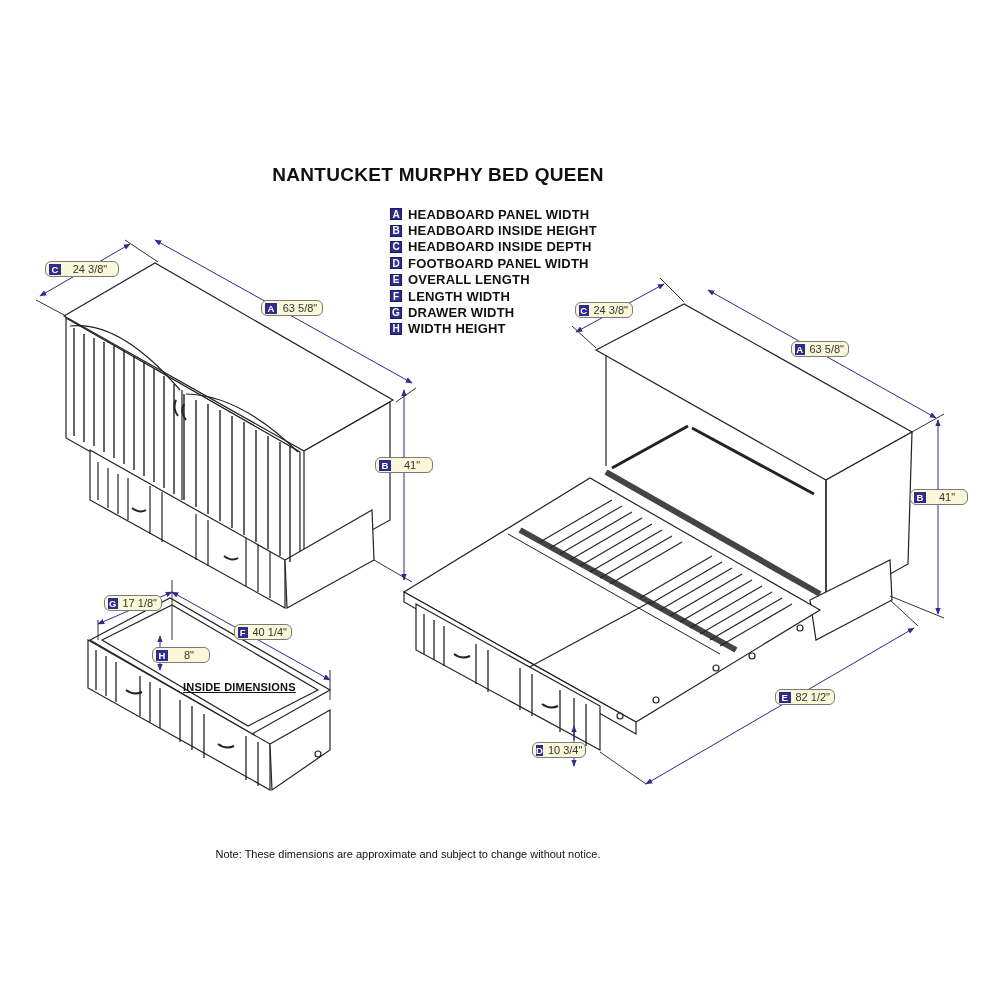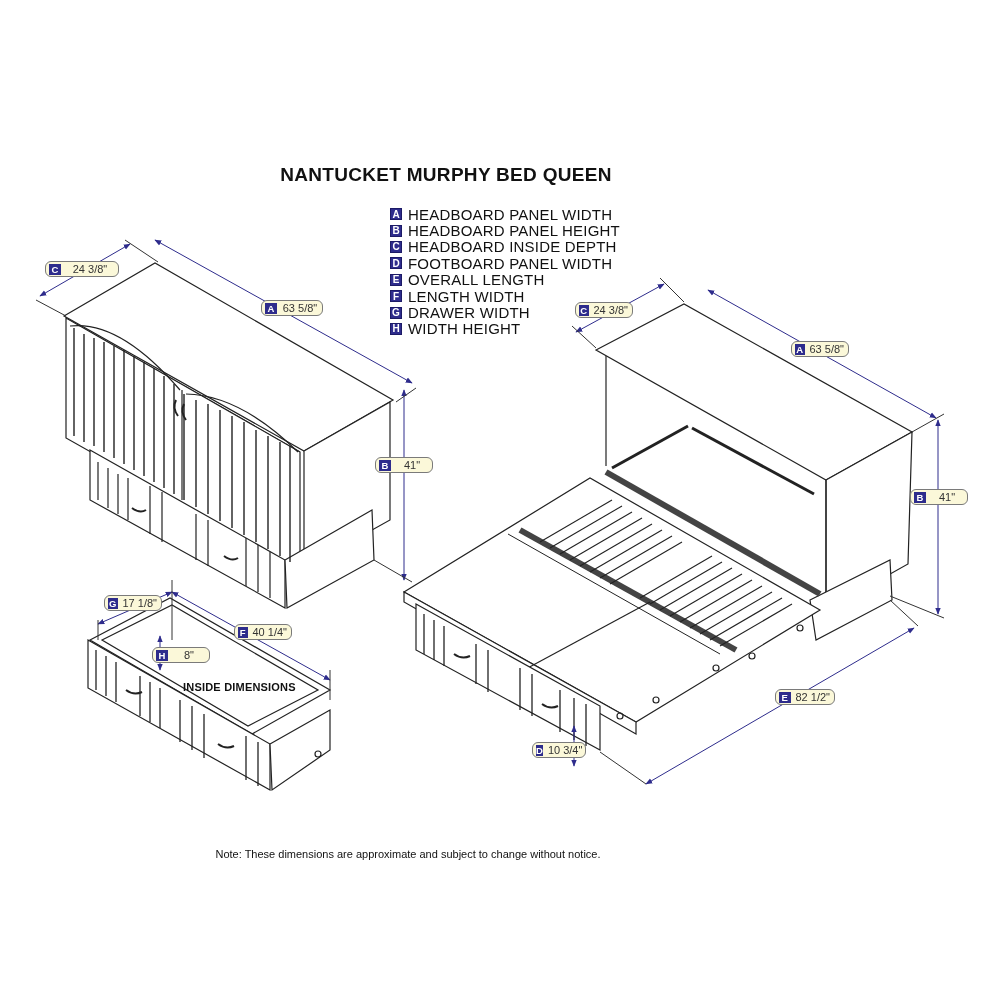--- a/index.html
+++ b/index.html
@@ -1,26 +1,26 @@
 <!DOCTYPE html>
 <html><head>
   <meta charset="utf-8">
   <style>
     html, body { margin: 0; padding: 0; background: #ffffff; }
     body { width: 1000px; height: 1000px; position: relative; overflow: hidden; font-family: "Liberation Sans", sans-serif; }
     #canvas { position: absolute; left: 0; top: 0; width: 1000px; height: 1000px; }
-    .title { position: absolute; left: 8px; width: 876px; top: 164px; text-align: center; font-weight: bold; font-size: 19px; color: #111; letter-spacing: 0.3px; }
+    .title { position: absolute; left: 0; width: 876px; top: 164px; text-align: center; font-weight: bold; font-size: 19px; color: #111; letter-spacing: 0.3px; }
     .legend { position: absolute; left: 390px; top: 206px; }
     .legend-row { display: flex; align-items: center; height: 16.4px; }
     .legend-key { width: 12px; height: 12px; background: #2e2c8c; color: #fff; font-weight: bold; font-size: 10px; display: flex; align-items: center; justify-content: center; margin-right: 6px; border: 1px solid #1c1a66; box-sizing: border-box; }
-    .legend-text { font-weight: normal; font-size: 15px; color: #111; letter-spacing: 0.2px; }
+    .legend-text { font-weight: bold; font-size: 13px; color: #111; letter-spacing: 0.2px; }
     .dim { position: absolute; height: 16px; background: #fbf8d9; border: 1.5px solid #7a7a7a; border-radius: 6px; display: flex; align-items: center; padding: 0 4px 0 3px; box-sizing: border-box; font-size: 11px; color: #333; white-space: nowrap; }
     .dim-key { width: 12px; height: 11px; background: #2e2c8c; color: #fff; font-weight: bold; font-size: 9.5px; display: flex; align-items: center; justify-content: center; margin-right: 5px; }
     .dim-val { flex: 1; text-align: center; }
-    .inside { position: absolute; left: 183px; top: 681px; font-weight: bold; font-size: 11px; color: #111; letter-spacing: 0.2px; }
+    .inside { position: absolute; left: 183px; top: 681px; font-weight: bold; font-size: 11px; color: #111; letter-spacing: 0.2px; text-decoration: underline; }
     .note { position: absolute; left: 0; width: 816px; top: 848px; text-align: center; font-size: 11px; color: #111; }
   </style>
 </head>
 <body>
 
 <svg id="canvas" viewBox="0 0 1000 1000" xmlns="http://www.w3.org/2000/svg">
   <defs>
     <marker id="arr" viewBox="0 0 10 10" refX="9" refY="5" markerWidth="7" markerHeight="7" orient="auto-start-reverse">
       <path d="M0,1 L10,5 L0,9 z" fill="#2e2c8c"></path>
     </marker>
@@ -203,21 +203,21 @@
 
 <div class="title">NANTUCKET MURPHY BED QUEEN</div>
 
 <div class="legend">
   <div class="legend-row">
       <span class="legend-key">A</span>
       <span class="legend-text">HEADBOARD PANEL WIDTH</span>
     </div>
   <div class="legend-row">
       <span class="legend-key">B</span>
-      <span class="legend-text">HEADBOARD PANEL HEIGHT</span>
+      <span class="legend-text">HEADBOARD INSIDE HEIGHT</span>
     </div>
   <div class="legend-row">
       <span class="legend-key">C</span>
       <span class="legend-text">HEADBOARD INSIDE DEPTH</span>
     </div>
   <div class="legend-row">
       <span class="legend-key">D</span>
       <span class="legend-text">FOOTBOARD PANEL WIDTH</span>
     </div>
   <div class="legend-row">

